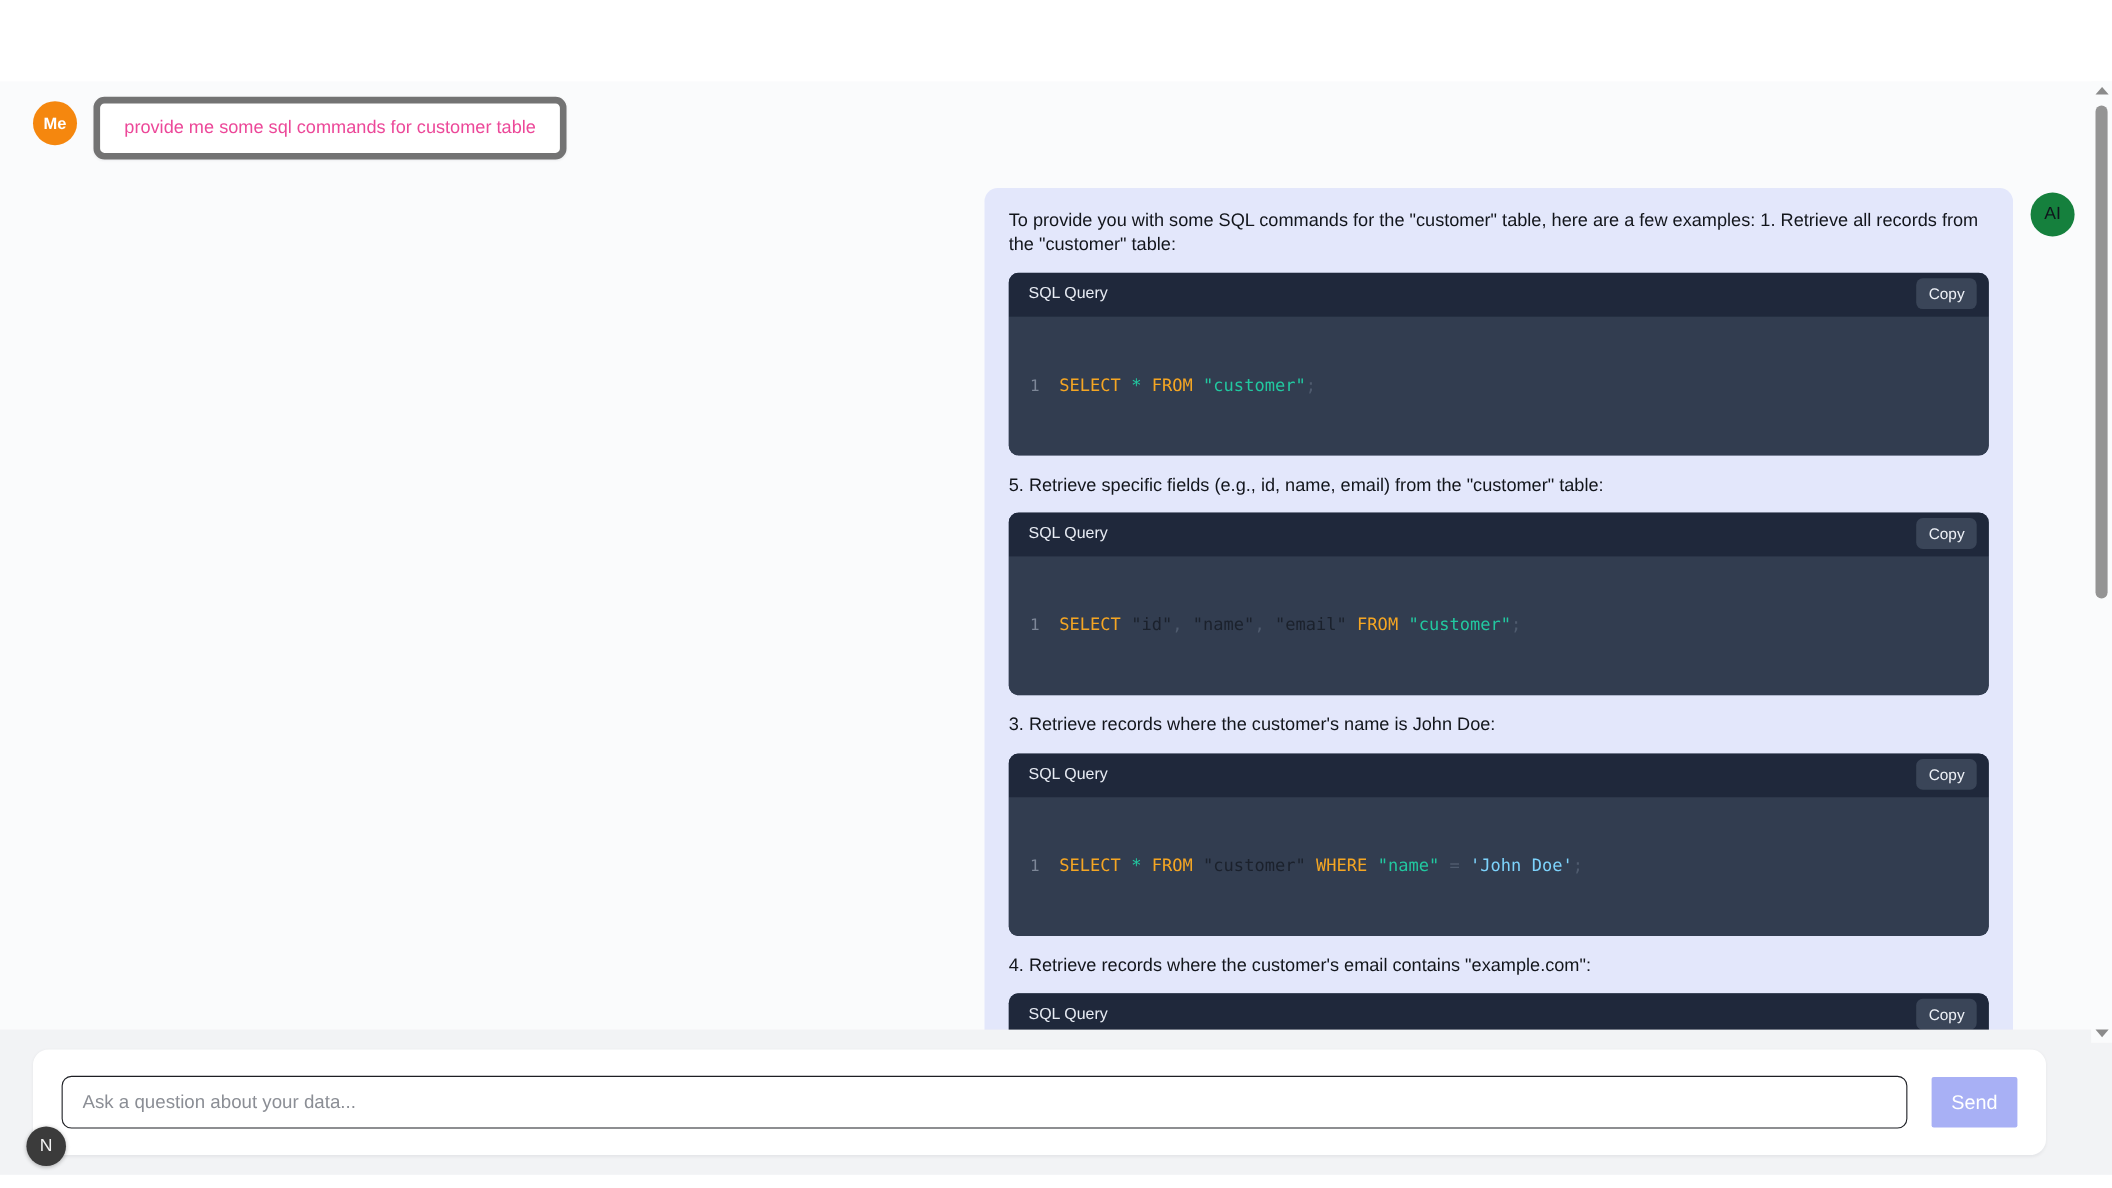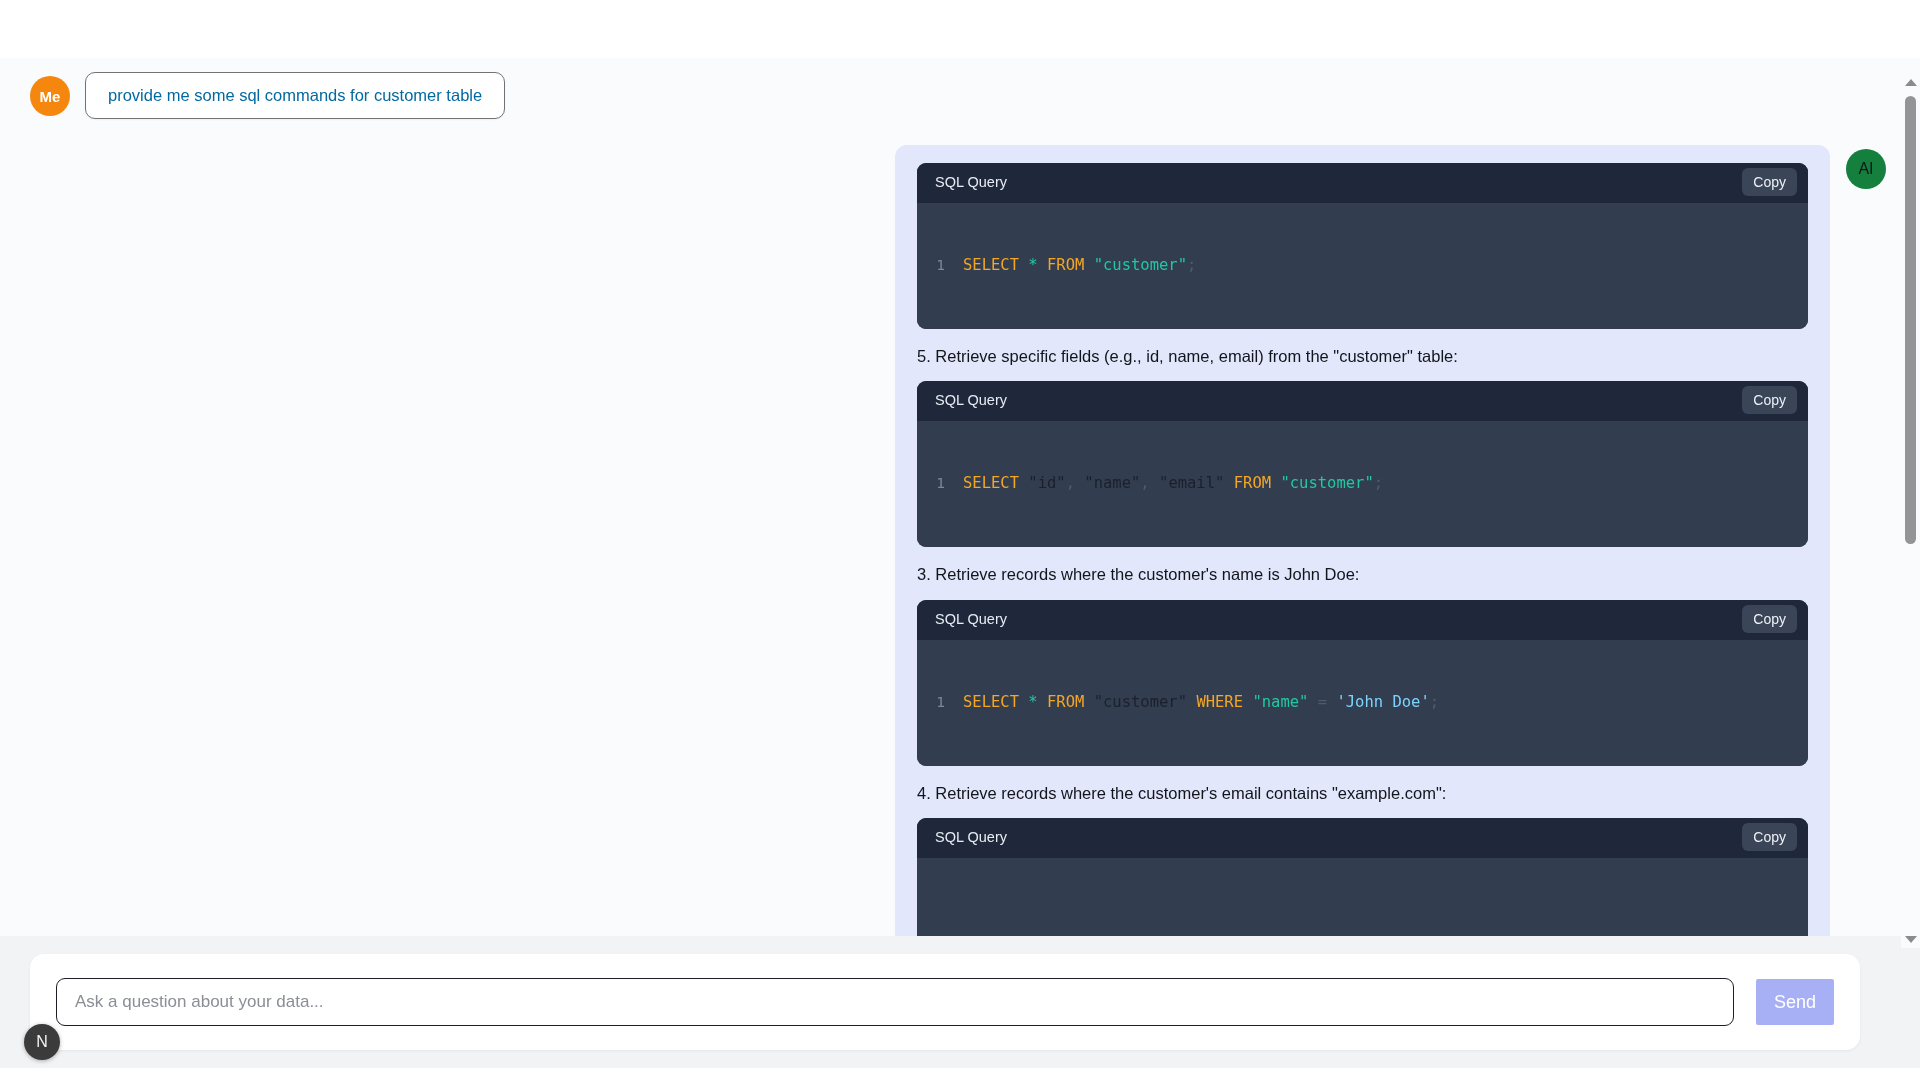--- a/index.html
+++ b/index.html
@@ -35,21 +35,21 @@
   .app-title {
     font-size: 20px;
     font-weight: bold;
     color: #111318;
     letter-spacing: -0.1px;
   }
 
   
   .chat-scroll-area {
     position: absolute;
-    top: 58px;
+    top: 74px;
     left: 0;
     width: 1920px;
     bottom: 132px;
     background: #fafbfc;
     overflow: hidden;
   }
 
   .chat-inner {
     position: relative;
     width: 1920px;
@@ -75,25 +75,25 @@
     align-items: center;
     justify-content: center;
     font-size: 15px;
     font-weight: bold;
   }
   .avatar.me { background: #f5870e; color: #ffffff; margin-right: 15px; margin-top: 4px; }
   .avatar.ai { background: #15803d; color: #10151c; margin-left: 16px; margin-top: 4px; font-weight: normal; font-size: 16px; }
 
   .bubble-user {
     background: #ffffff;
-    border: 1px solid #737373;
+    border: 6px solid #737373;
     border-radius: 10px;
     padding: 13px 22px;
     font-size: 16.5px;
-    color: #0369a1;
+    color: #ec4899;
     box-shadow: 0 1px 2px rgba(16,24,40,.05);
     max-width: 640px;
     text-align: right;
   }
 
   .bubble-ai {
     background: #e3e7fb;
     border-radius: 12px;
     padding: 18px 22px 22px 22px;
     width: 935px;
@@ -279,20 +279,21 @@
     <div class="chat-inner">
 
       <div class="msg-row user">
         <div class="avatar me">Me</div>
         <div class="bubble-user">provide me some sql commands for customer table</div>
       </div>
 
       <div class="msg-row ai">
         <div class="bubble-ai">
 
+          <div class="ai-para">To provide you with some SQL commands for the "customer" table, here are a few examples: 1. Retrieve all records from the "customer" table:</div>
 
           <div class="code-block">
             <div class="code-head">
               <span class="code-lang">SQL Query</span>
               <button class="copy-btn">Copy</button>
             </div>
             <div class="code-body">
               <div class="code-line">
                 <span class="ln">1</span>
                 <span class="code-text"><span class="tok-kw">SELECT</span> <span class="tok-star">*</span> <span class="tok-kw">FROM</span> <span class="tok-str">"customer"</span><span class="tok-op">;</span></span>

